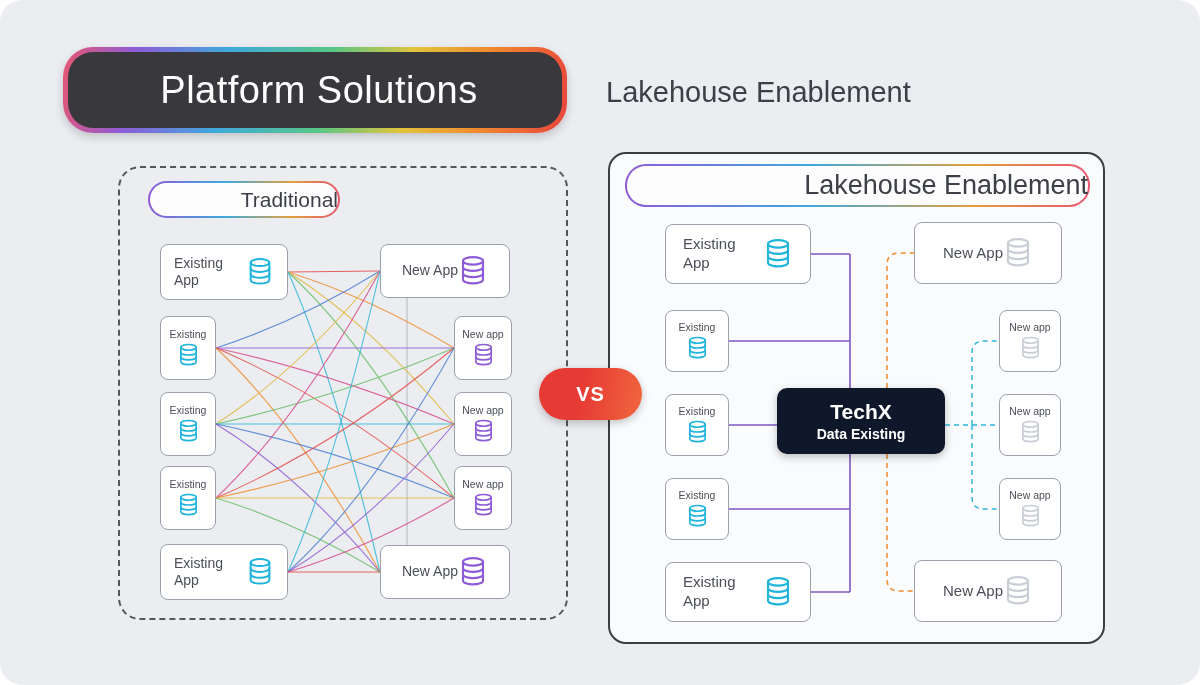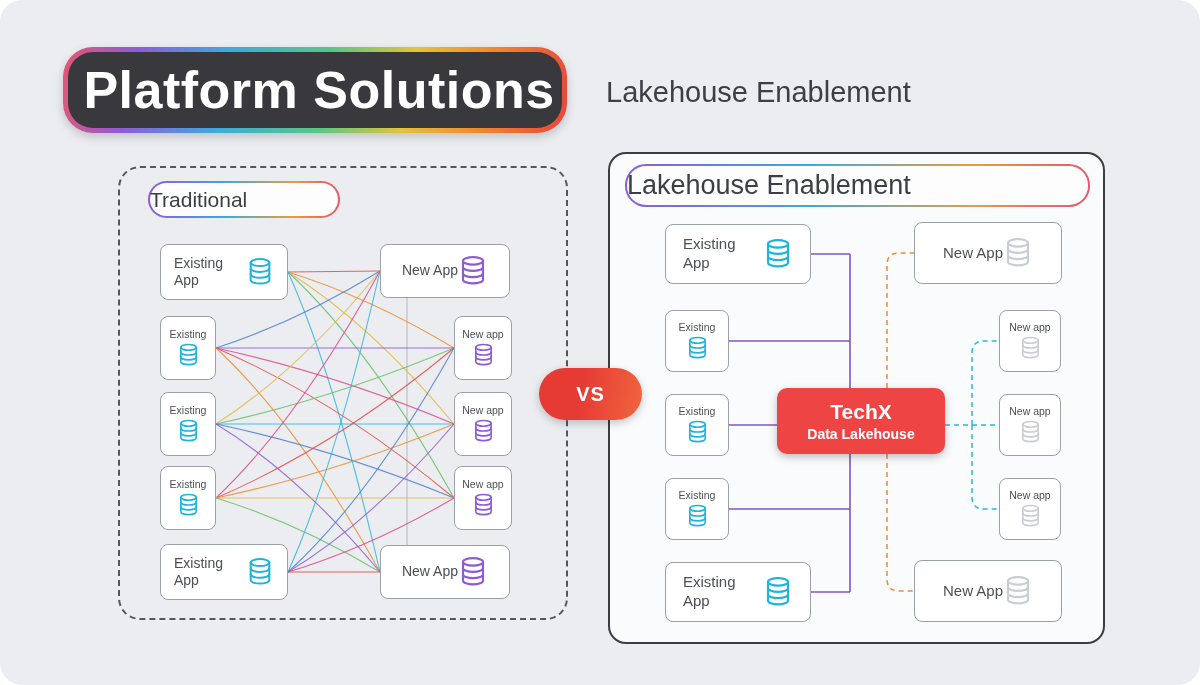--- a/index.html
+++ b/index.html
@@ -12,28 +12,28 @@
   .banner{
     position:absolute;left:63px;top:47px;width:504px;height:86px;
     border-radius:30px;padding:5px;box-sizing:border-box;
     background:linear-gradient(100deg,#e8566f,#8e5bd8 14%,#3fa9dc 32%,#57c785 52%,#e2c43b 68%,#f08c2e 82%,#e8453c 100%);
     box-shadow:0 4px 10px rgba(0,0,0,.18);
   }
   .banner-inner{
     width:100%;height:100%;border-radius:25px;background:#39393d;
     display:flex;align-items:center;justify-content:center;
   }
-  .banner-title{font-size:52px;font-weight:bold;color:#ffffff;letter-spacing:.5px;margin-left:8px;}
+  .banner-title{font-size:38px;font-weight:normal;color:#ffffff;letter-spacing:.5px;margin-left:8px;}
   .subtitle{position:absolute;left:606px;top:76px;font-size:29px;font-weight:500;color:#3c4046;}
   
   .grad-pill{
     position:absolute;box-sizing:border-box;border:2px solid transparent;border-radius:21px;
     background:linear-gradient(#fdfdfe,#fdfdfe) padding-box,
                linear-gradient(90deg,#8e5bd8,#3fa9dc 40%,#e2a03b 75%,#e8566f) border-box;
-    display:flex;align-items:center;justify-content:flex-start;color:#3c4046;
+    display:flex;align-items:center;justify-content:flex-end;color:#3c4046;
   }
   .app-box{
     position:absolute;box-sizing:border-box;background:#ffffff;border:1px solid #9aa1ab;
     border-radius:8px;display:flex;align-items:center;justify-content:center;
     color:#4b4f57;z-index:2;
   }
   .app-box.large{padding:0 13px;}
   .label-lg{font-size:14px;line-height:1.25;max-width:72px;}
   .label-lg2{font-size:15px;line-height:1.25;max-width:80px;}
   .app-box.small{flex-direction:column;gap:3px;padding:5px 3px;}
@@ -57,21 +57,21 @@
     box-shadow:0 3px 8px rgba(0,0,0,.22);z-index:5;
   }
   
   .panel-right{
     position:absolute;left:608px;top:152px;width:497px;height:492px;
     border:2px solid #3c3d42;border-radius:18px;box-sizing:border-box;background:#fafbfd;
   }
   .lake-pill{left:15px;top:10px;width:465px;height:43px;font-size:27px;}
   .techx-box{
     position:absolute;left:167px;top:234px;width:168px;height:66px;border-radius:10px;
-    background:#ef4444;color:#fff;display:flex;flex-direction:column;
+    background:#0f172a;color:#fff;display:flex;flex-direction:column;
     align-items:center;justify-content:center;gap:2px;z-index:3;
     box-shadow:0 3px 8px rgba(0,0,0,.25);
   }
   .techx-title{font-size:21px;font-weight:bold;}
   .techx-sub{font-size:14px;font-weight:bold;}
 </style>
 </head>
 <body>
 
 <div class="page">
@@ -272,21 +272,21 @@
       <span class="db-icon db-lg" style="color: rgb(31, 180, 220);"><svg viewBox="0 0 24 26" width="100%" height="100%" fill="none" stroke="currentColor" stroke-width="1.7" stroke-linecap="round">
             <ellipse cx="12" cy="4.5" rx="8" ry="3"></ellipse>
             <path d="M4 4.5v5a8 3 0 0 0 16 0v-5"></path>
             <path d="M4 9.5v5a8 3 0 0 0 16 0v-5"></path>
             <path d="M4 14.5v5a8 3 0 0 0 16 0v-5"></path>
           </svg></span>
     </div>
 
     <div class="techx-box">
       <span class="techx-title">TechX</span>
-      <span class="techx-sub">Data Lakehouse</span>
+      <span class="techx-sub">Data Existing</span>
     </div>
 
     <div class="app-box large" style="left:304px;top:68px;width:148px;height:62px">
       <span class="label-lg2">New App</span>
       <span class="db-icon db-lg" style="color: rgb(201, 206, 214);"><svg viewBox="0 0 24 26" width="100%" height="100%" fill="none" stroke="currentColor" stroke-width="1.7" stroke-linecap="round">
             <ellipse cx="12" cy="4.5" rx="8" ry="3"></ellipse>
             <path d="M4 4.5v5a8 3 0 0 0 16 0v-5"></path>
             <path d="M4 9.5v5a8 3 0 0 0 16 0v-5"></path>
             <path d="M4 14.5v5a8 3 0 0 0 16 0v-5"></path>
           </svg></span>

